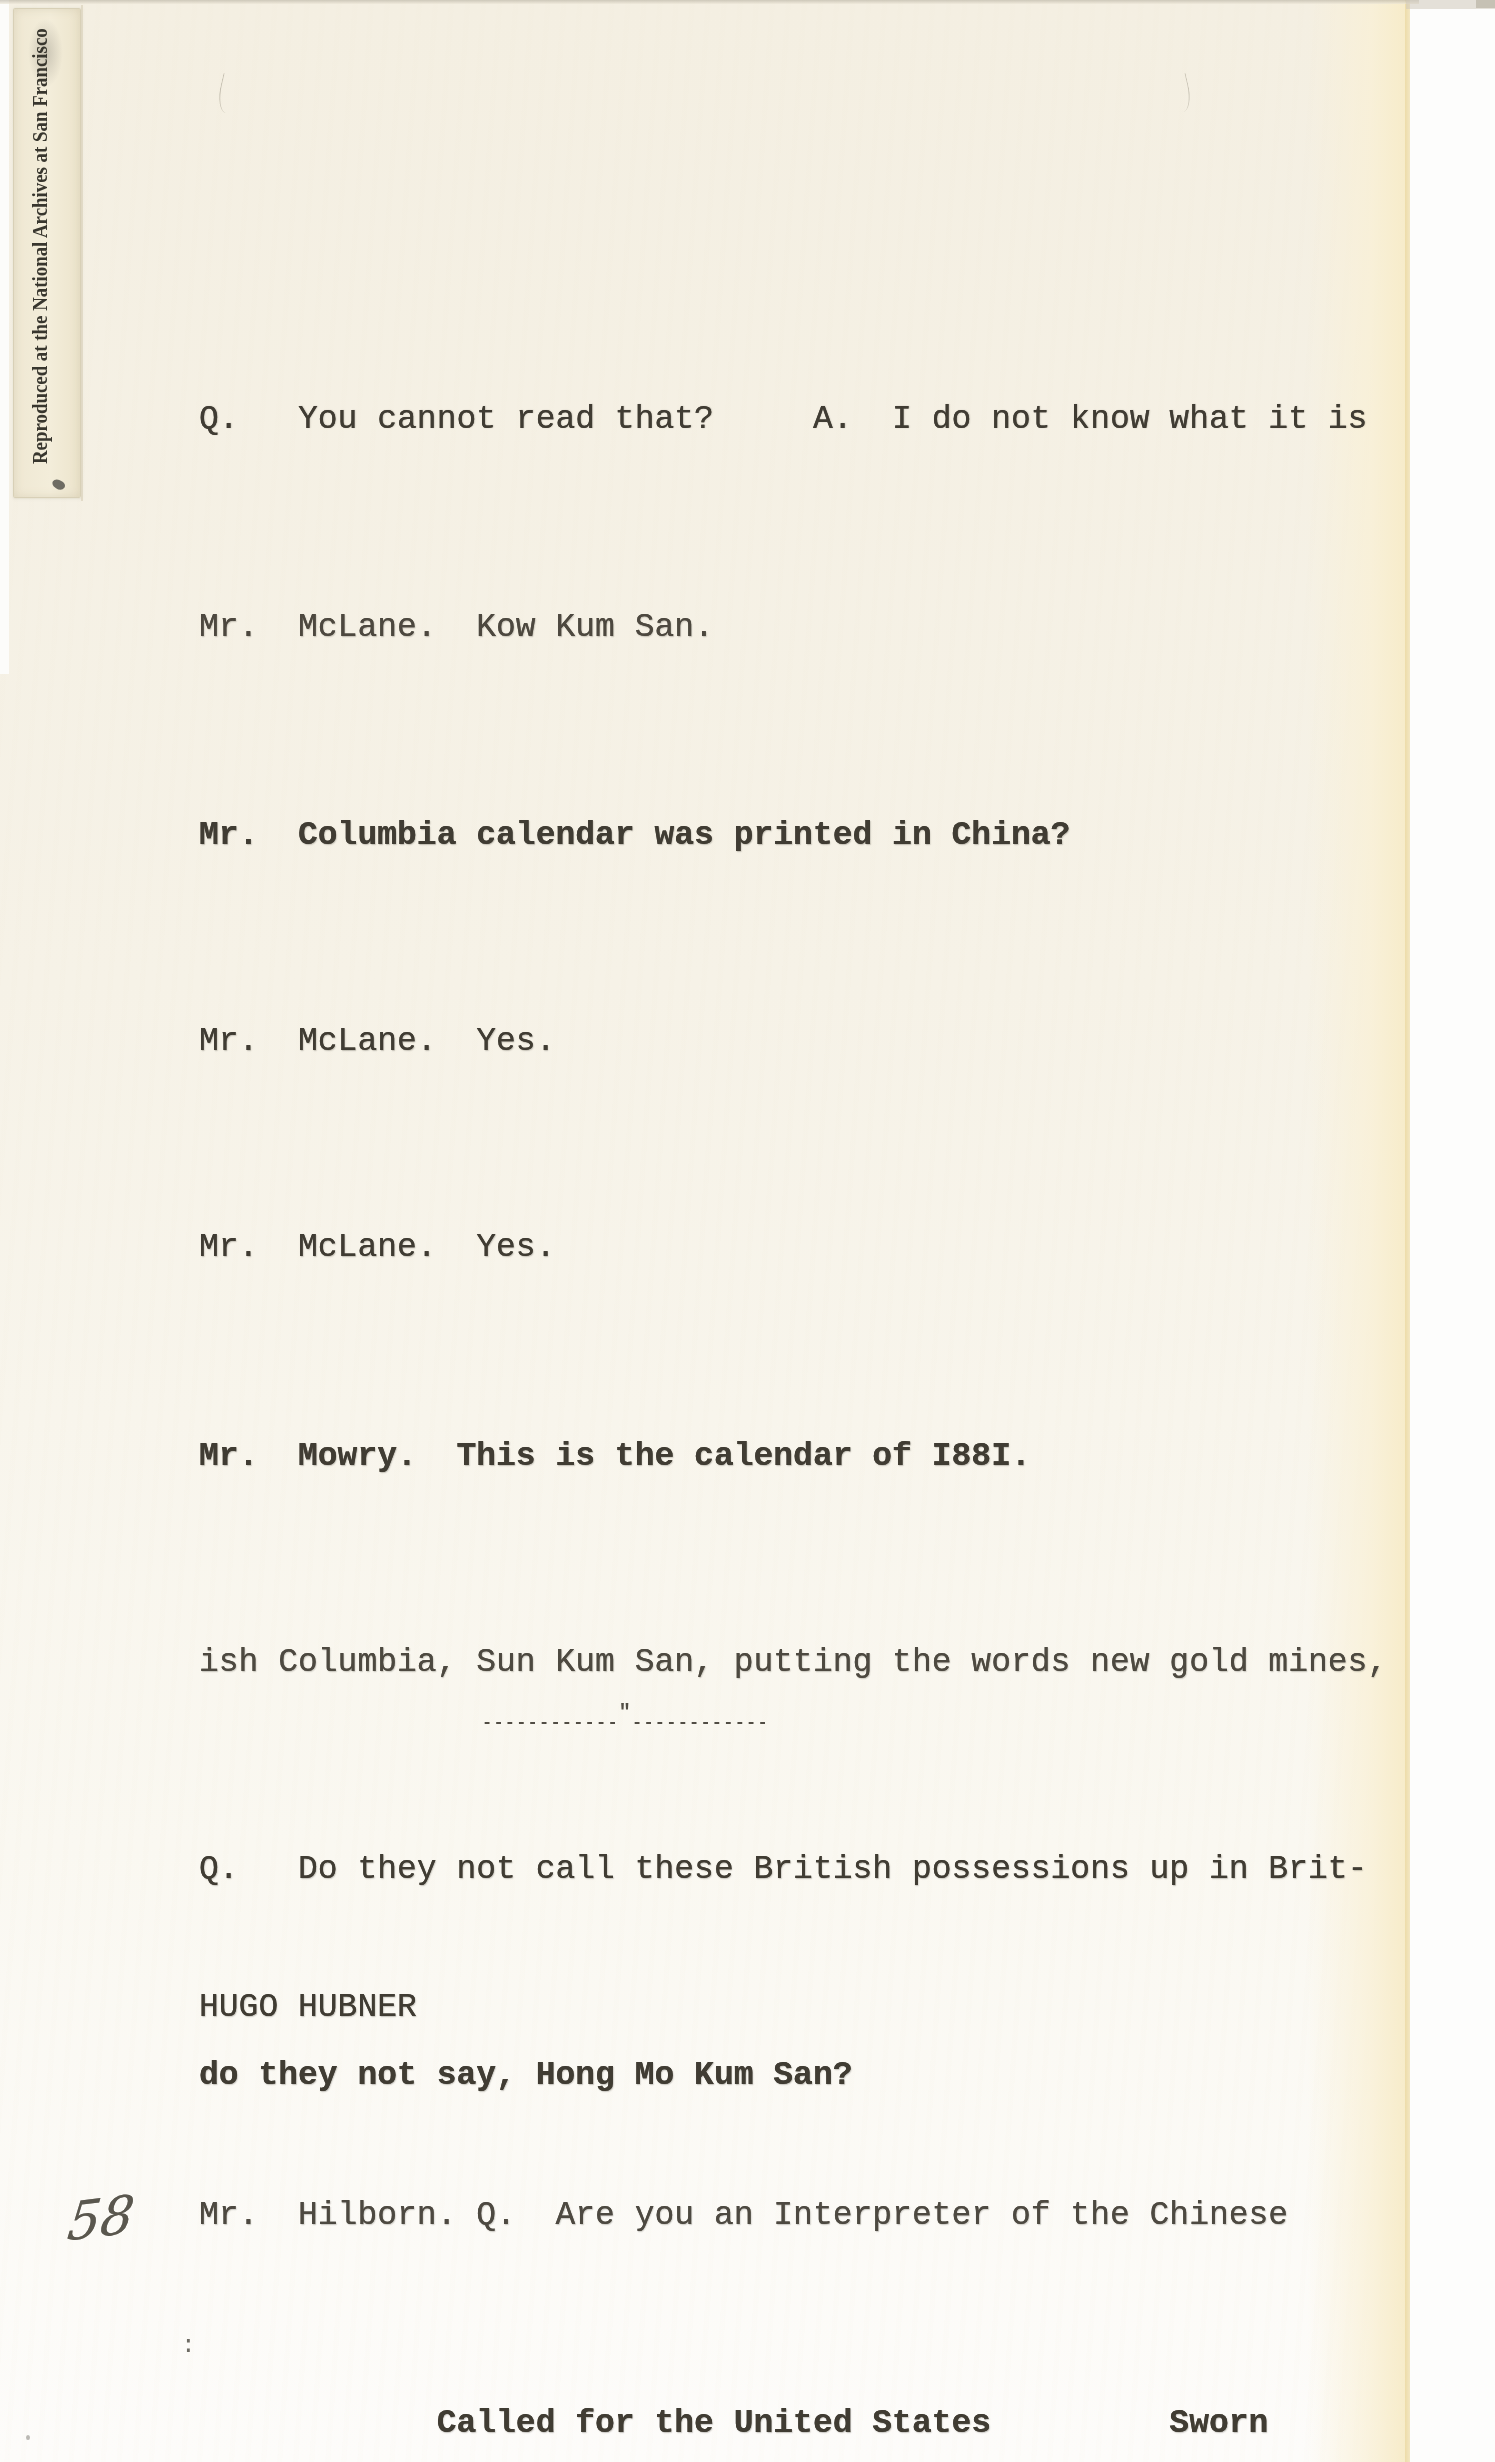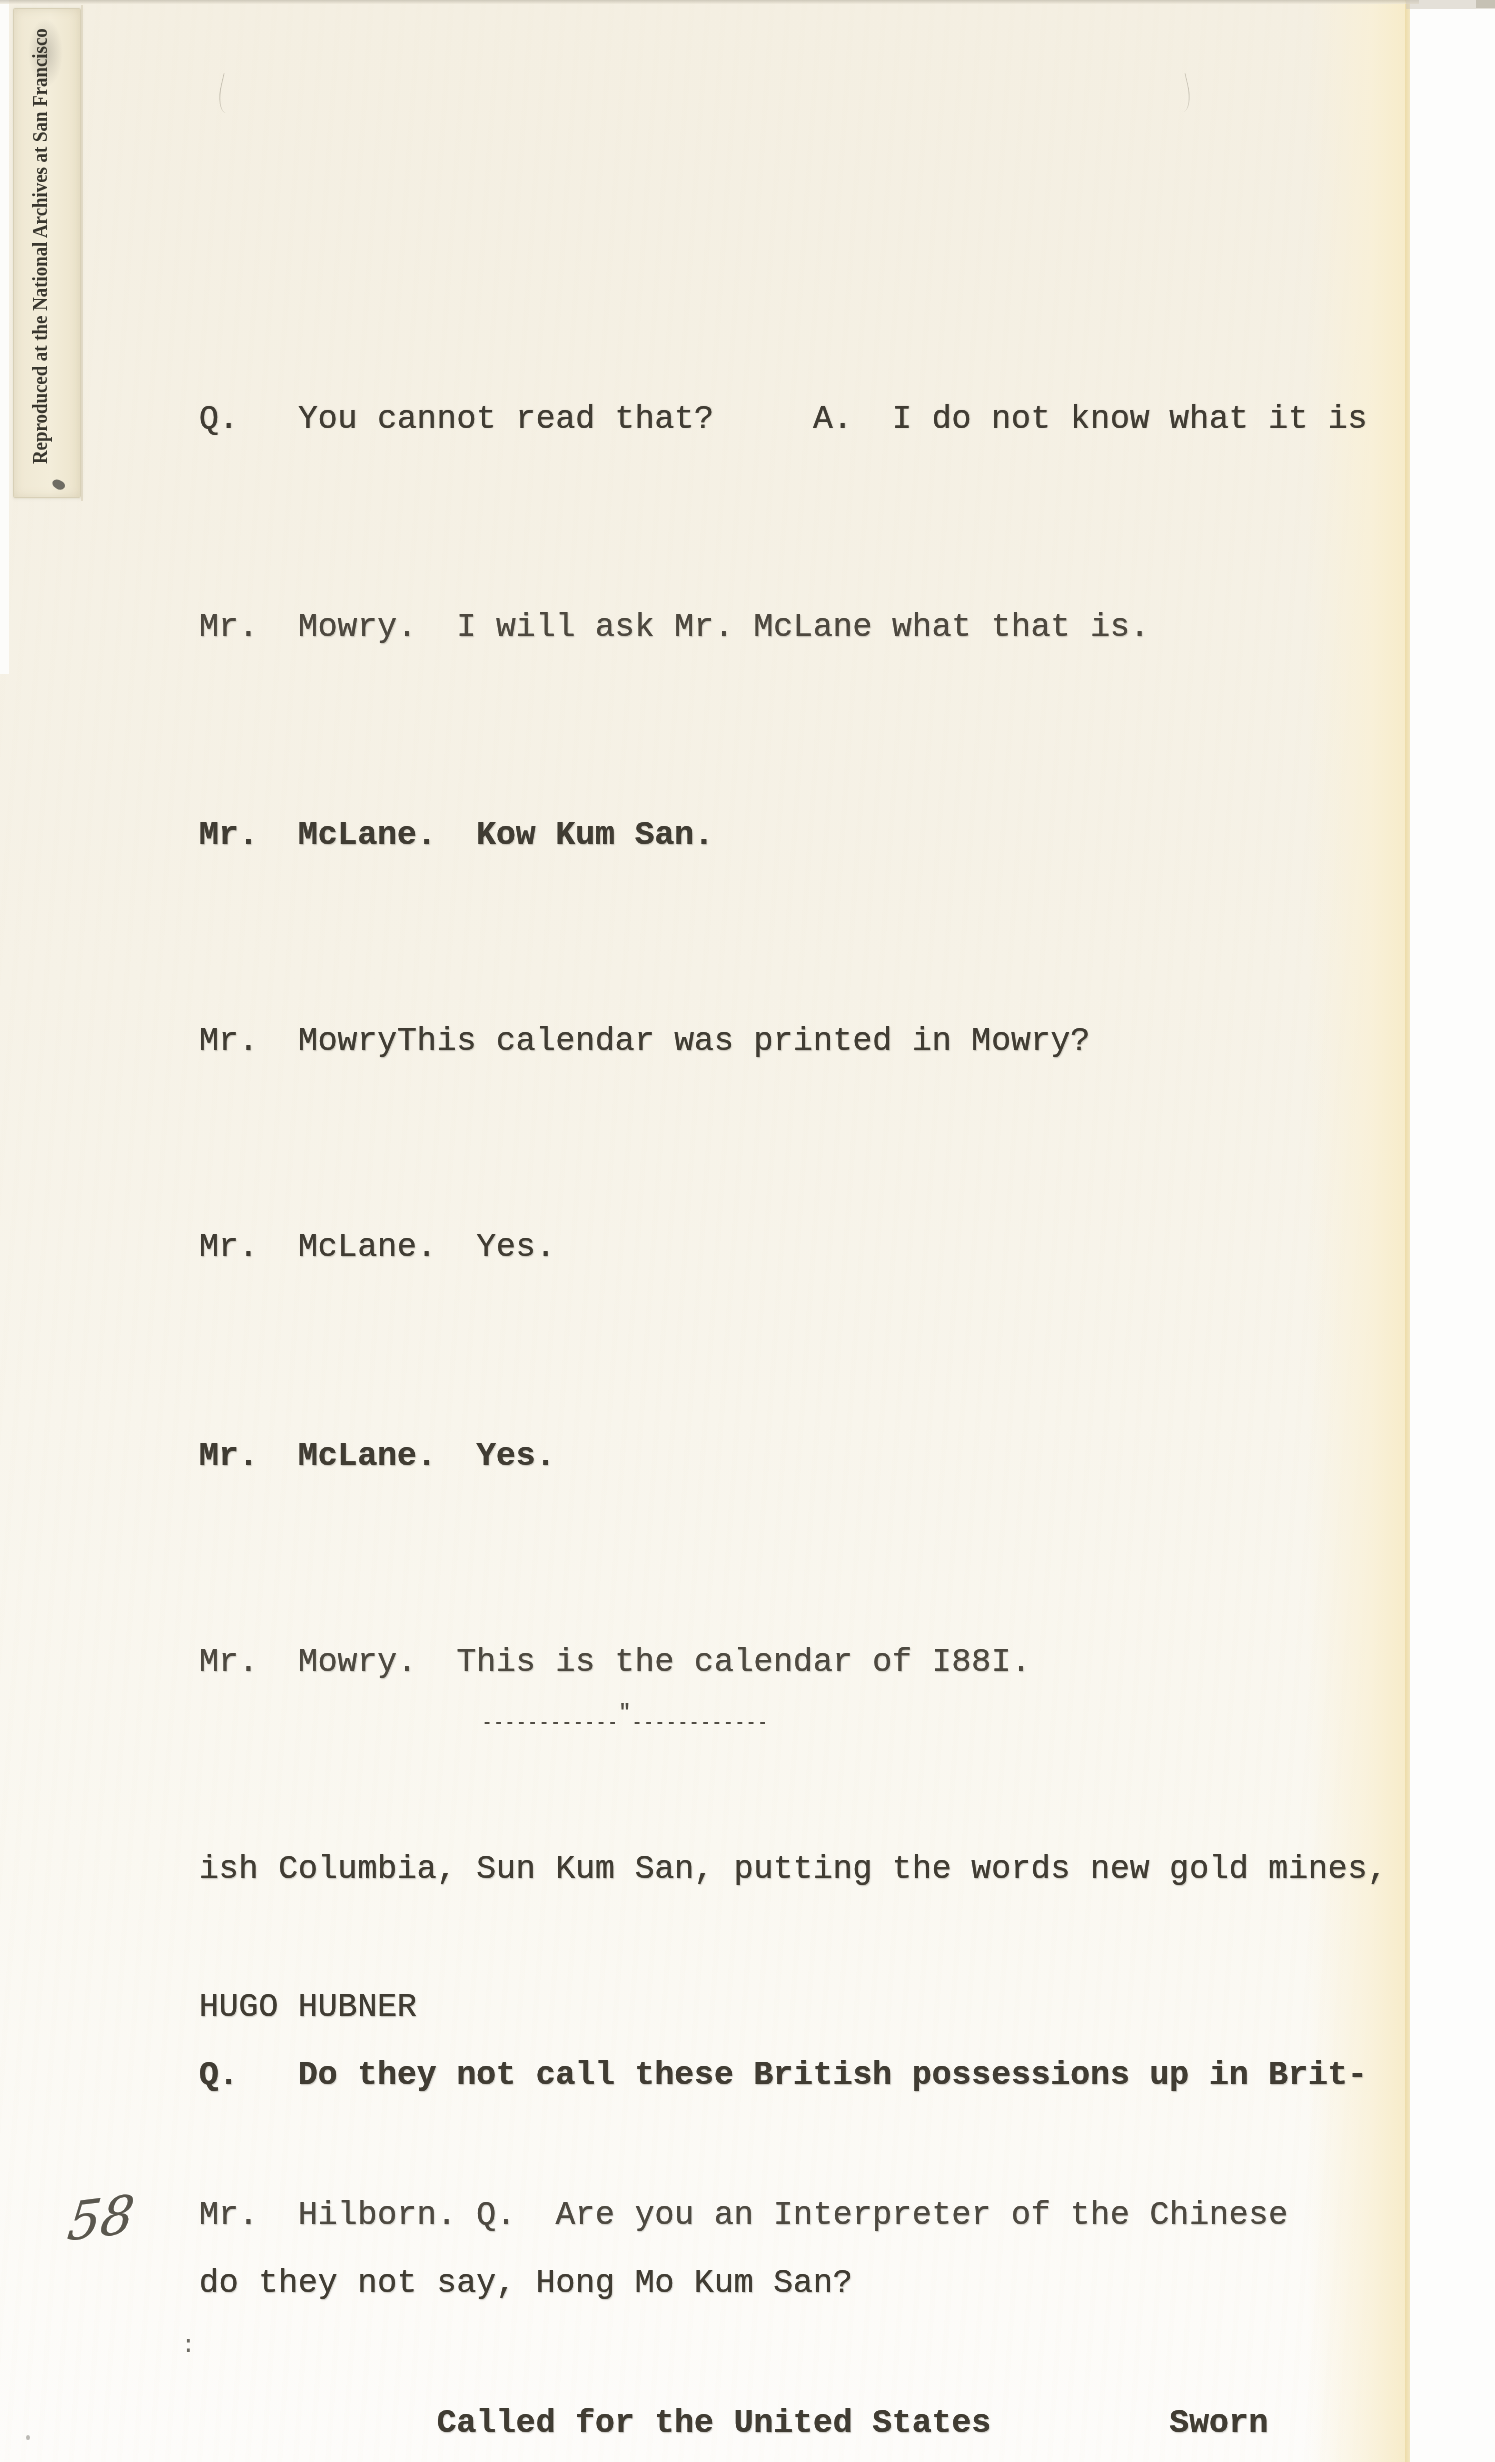--- a/index.html
+++ b/index.html
@@ -88,23 +88,22 @@
   <div class="strip-edge"></div>
   <div class="strip-smudge"></div>
   <div class="strip-blob"></div>
   <div class="stamp-text">Reproduced at the National Archives at San Francisco</div>
 
   <div class="scratch-left"></div>
   <div class="scratch-right"></div>
 
   <div id="main-transcript" class="typeblock">
     <div class="tl">Q.   You cannot read that?     A.  I do not know what it is</div>
-    <div class="tl">Mr.  Mowry.  I will ask Mr. McLane what that is.</div>
     <div class="tl">Mr.  McLane.  Kow Kum San.</div>
-    <div class="tl">Mr.  MowryThis calendar was printed in Mowry?</div>
+    <div class="tl">Mr.  Columbia calendar was printed in China?</div>
     <div class="tl">Mr.  McLane.  Yes.</div>
     <div class="tl">Mr.  McLane.  Yes.</div>
     <div class="tl">Mr.  Mowry.  This is the calendar of I88I.</div>
     <div class="tl">ish Columbia, Sun Kum San, putting the words new gold mines,</div>
     <div class="tl">Q.   Do they not call these British possessions up in Brit-</div>
     <div class="tl">do they not say, Hong Mo Kum San?</div>
     
     
     
     

